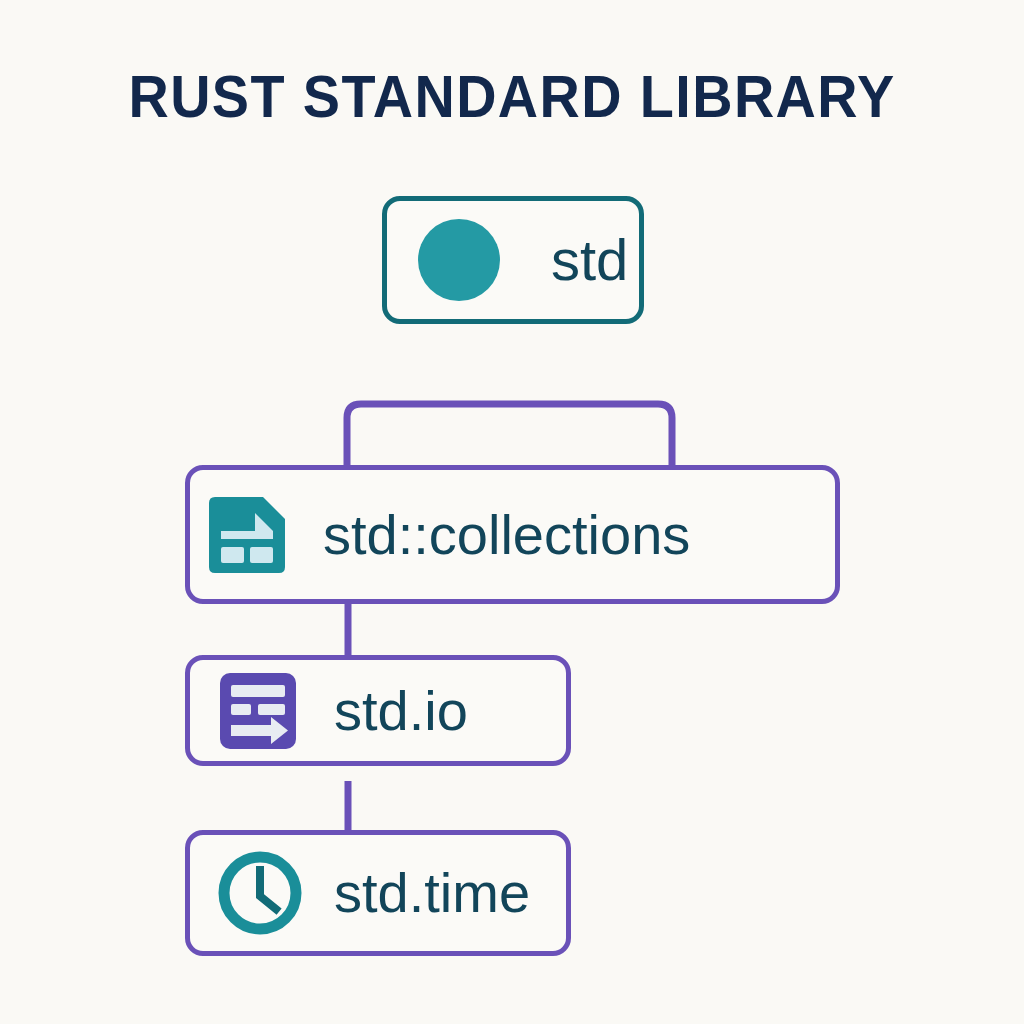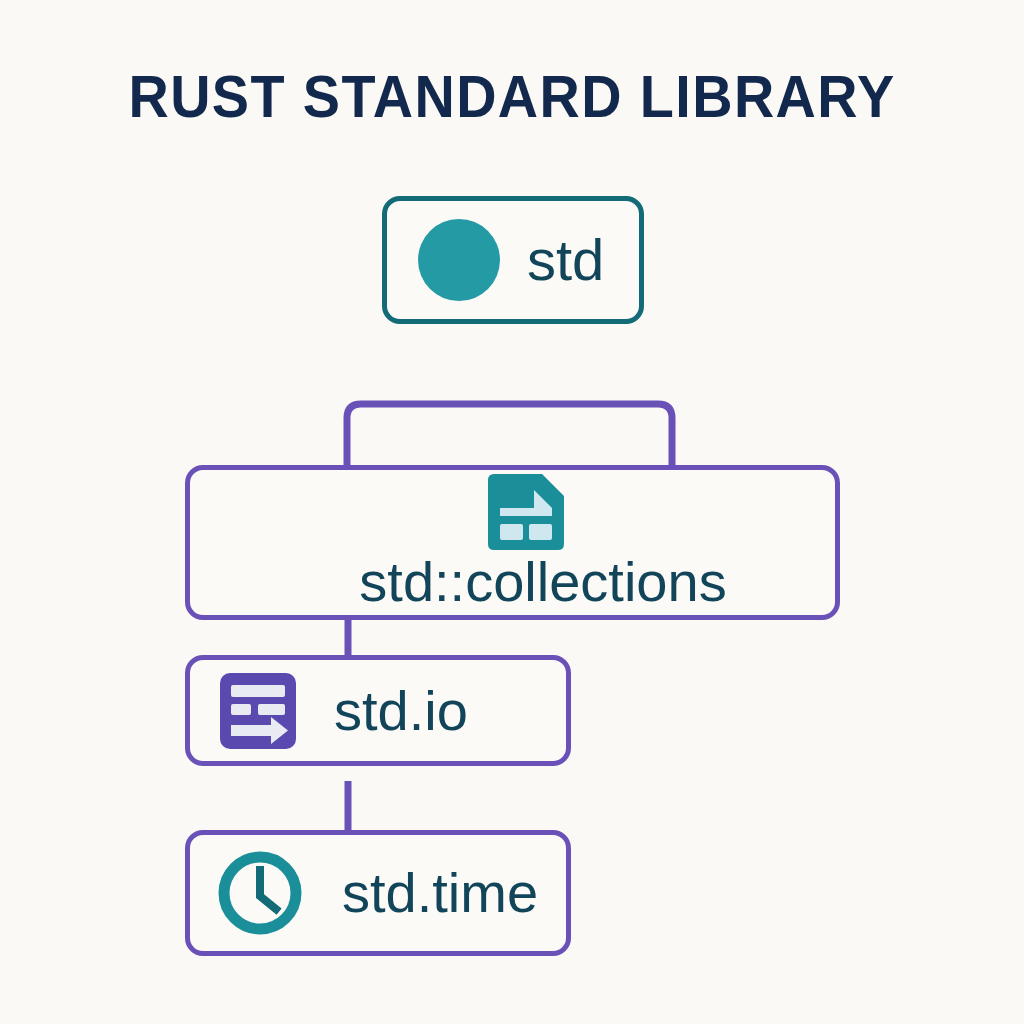--- a/index.html
+++ b/index.html
@@ -71,46 +71,45 @@
     font-weight: 400;
     color: #12455a;
     white-space: nowrap;
     line-height: 1;
   }
 
   
   #node-std {
     left: 382px; top: 196px; width: 262px; height: 128px;
     padding-left: 28px;
+    gap: 24px;
   }
   #node-std .node-icon { width: 88px; height: 88px; }
   #node-std .node-label { font-size: 58px; margin-left: 24px; }
 
   
   #node-collections {
-    left: 185px; top: 465px; width: 655px; height: 155px;
-    padding-left: 27px;
-    flex-direction: column;
+    left: 185px; top: 465px; width: 655px; height: 139px;
+    padding-left: 15px;
   }
   #node-collections .node-icon { width: 84px; height: 84px; }
   #node-collections .node-label { font-size: 56px; margin-left: 34px; }
 
   
   #node-io {
     left: 185px; top: 655px; width: 386px; height: 111px;
     padding-left: 28px;
   }
   #node-io .node-icon { width: 80px; height: 80px; }
   #node-io .node-label { font-size: 56px; margin-left: 36px; }
 
   
   #node-time {
     left: 185px; top: 830px; width: 386px; height: 126px;
     padding-left: 28px;
-    gap: 8px;
   }
   #node-time .node-icon { width: 84px; height: 84px; }
   #node-time .node-label { font-size: 56px; margin-left: 32px; }
 </style>
 </head>
 <body>
 
 <div id="canvas">
 
   <div id="title">RUST STANDARD LIBRARY</div>

